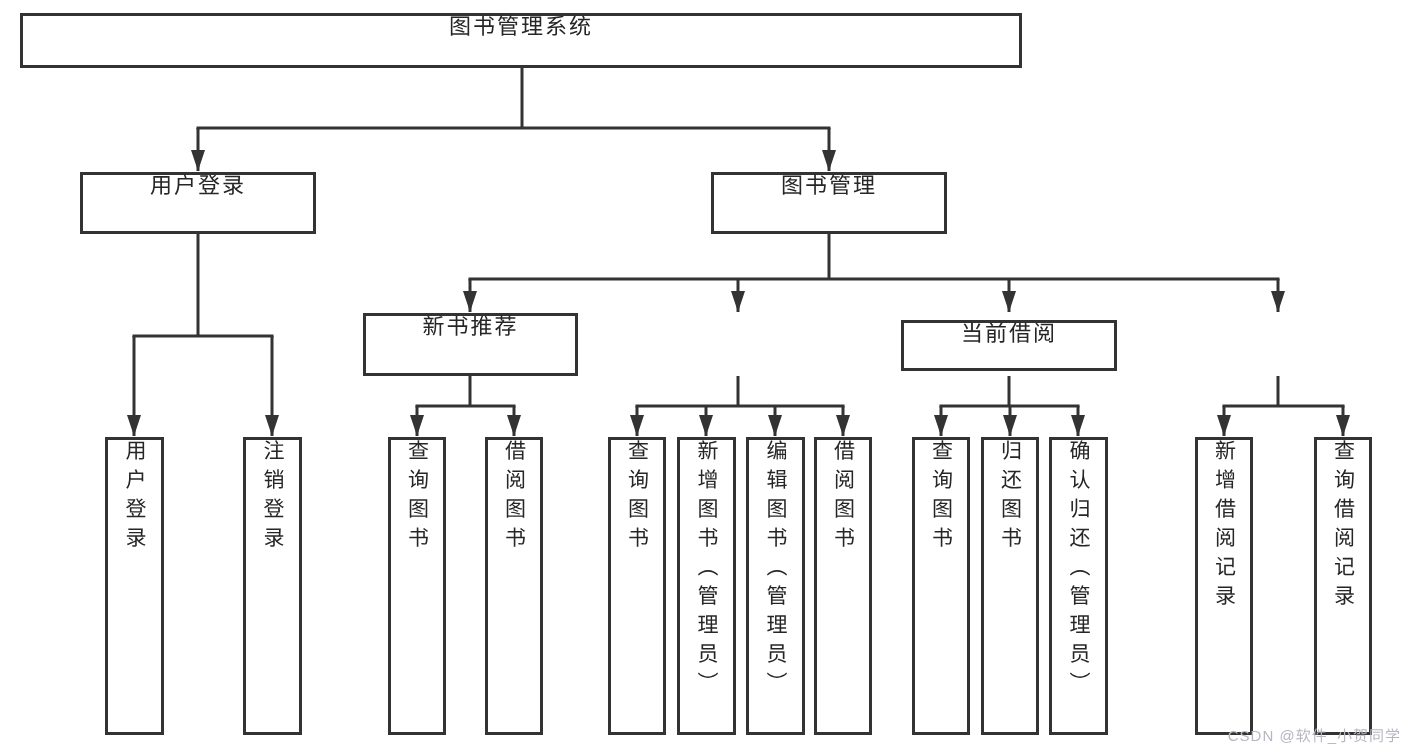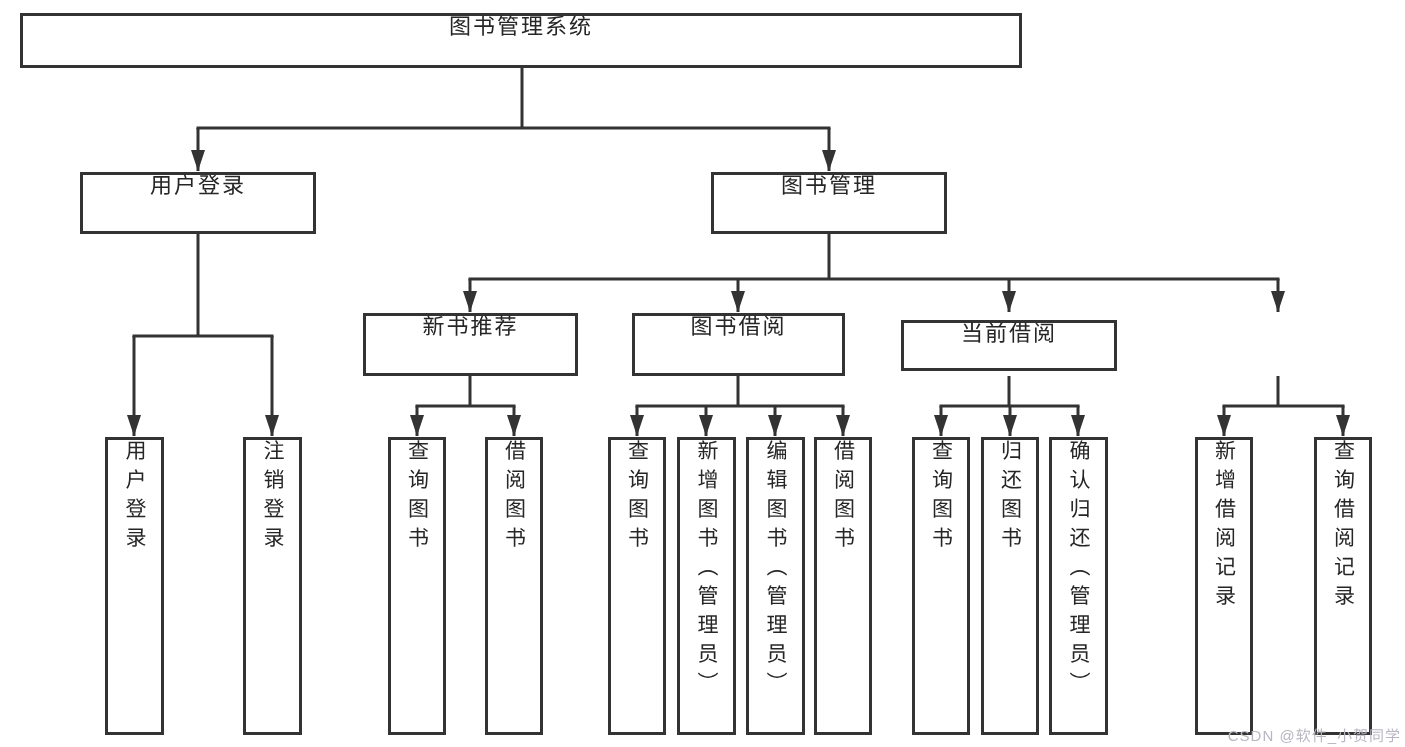--- a/index.html
+++ b/index.html
@@ -140,23 +140,20 @@
   <div class="node" style="left:80px;top:172px;width:236px;height:62px">
     <span class="hlabel">用户登录</span>
   </div>
   <div class="node" style="left:711px;top:172px;width:236px;height:62px">
     <span class="hlabel">图书管理</span>
   </div>
 
   <div class="node" style="left:363px;top:313px;width:215px;height:63px">
     <span class="hlabel">新书推荐</span>
   </div>
-  <div class="node" style="left:632px;top:313px;width:213px;height:63px">
-    <span class="hlabel">图书借阅</span>
-  </div>
   <div class="node" style="left:901px;top:320px;width:216px;height:51px">
     <span class="hlabel">当前借阅</span>
   </div>
 
   <div class="node leaf" style="left:105px;top:437px;width:59px;height:298px">
     <span class="vlabel">用户登录</span>
   </div>
   <div class="node leaf" style="left:243px;top:437px;width:59px;height:298px">
     <span class="vlabel">注销登录</span>
   </div>

